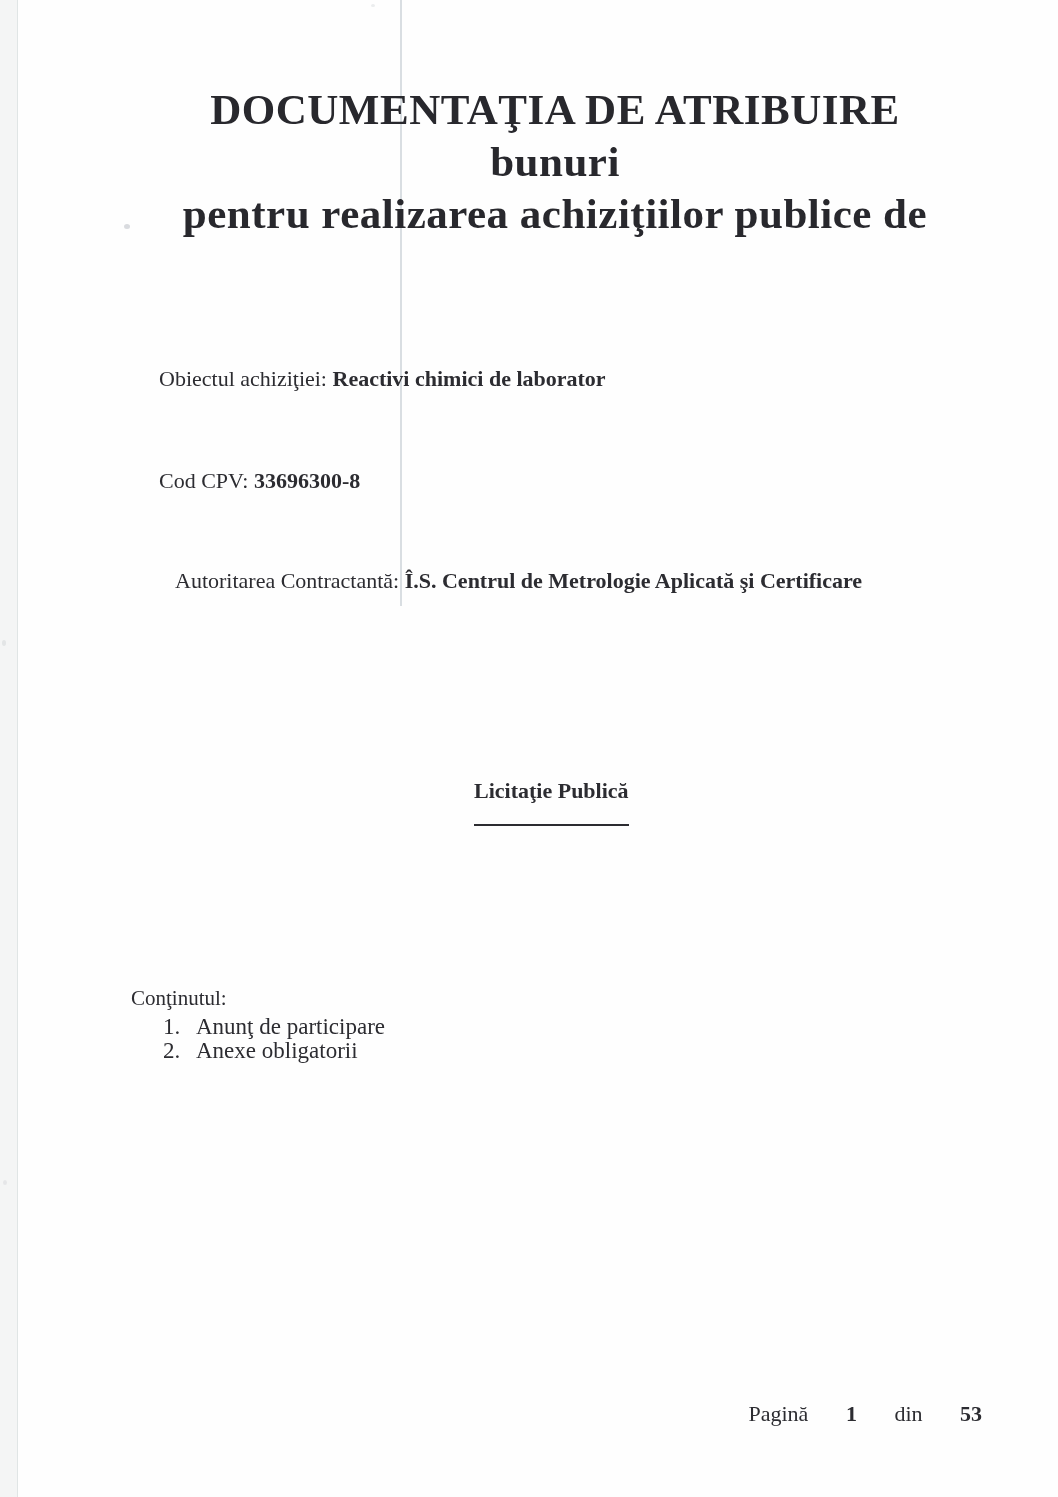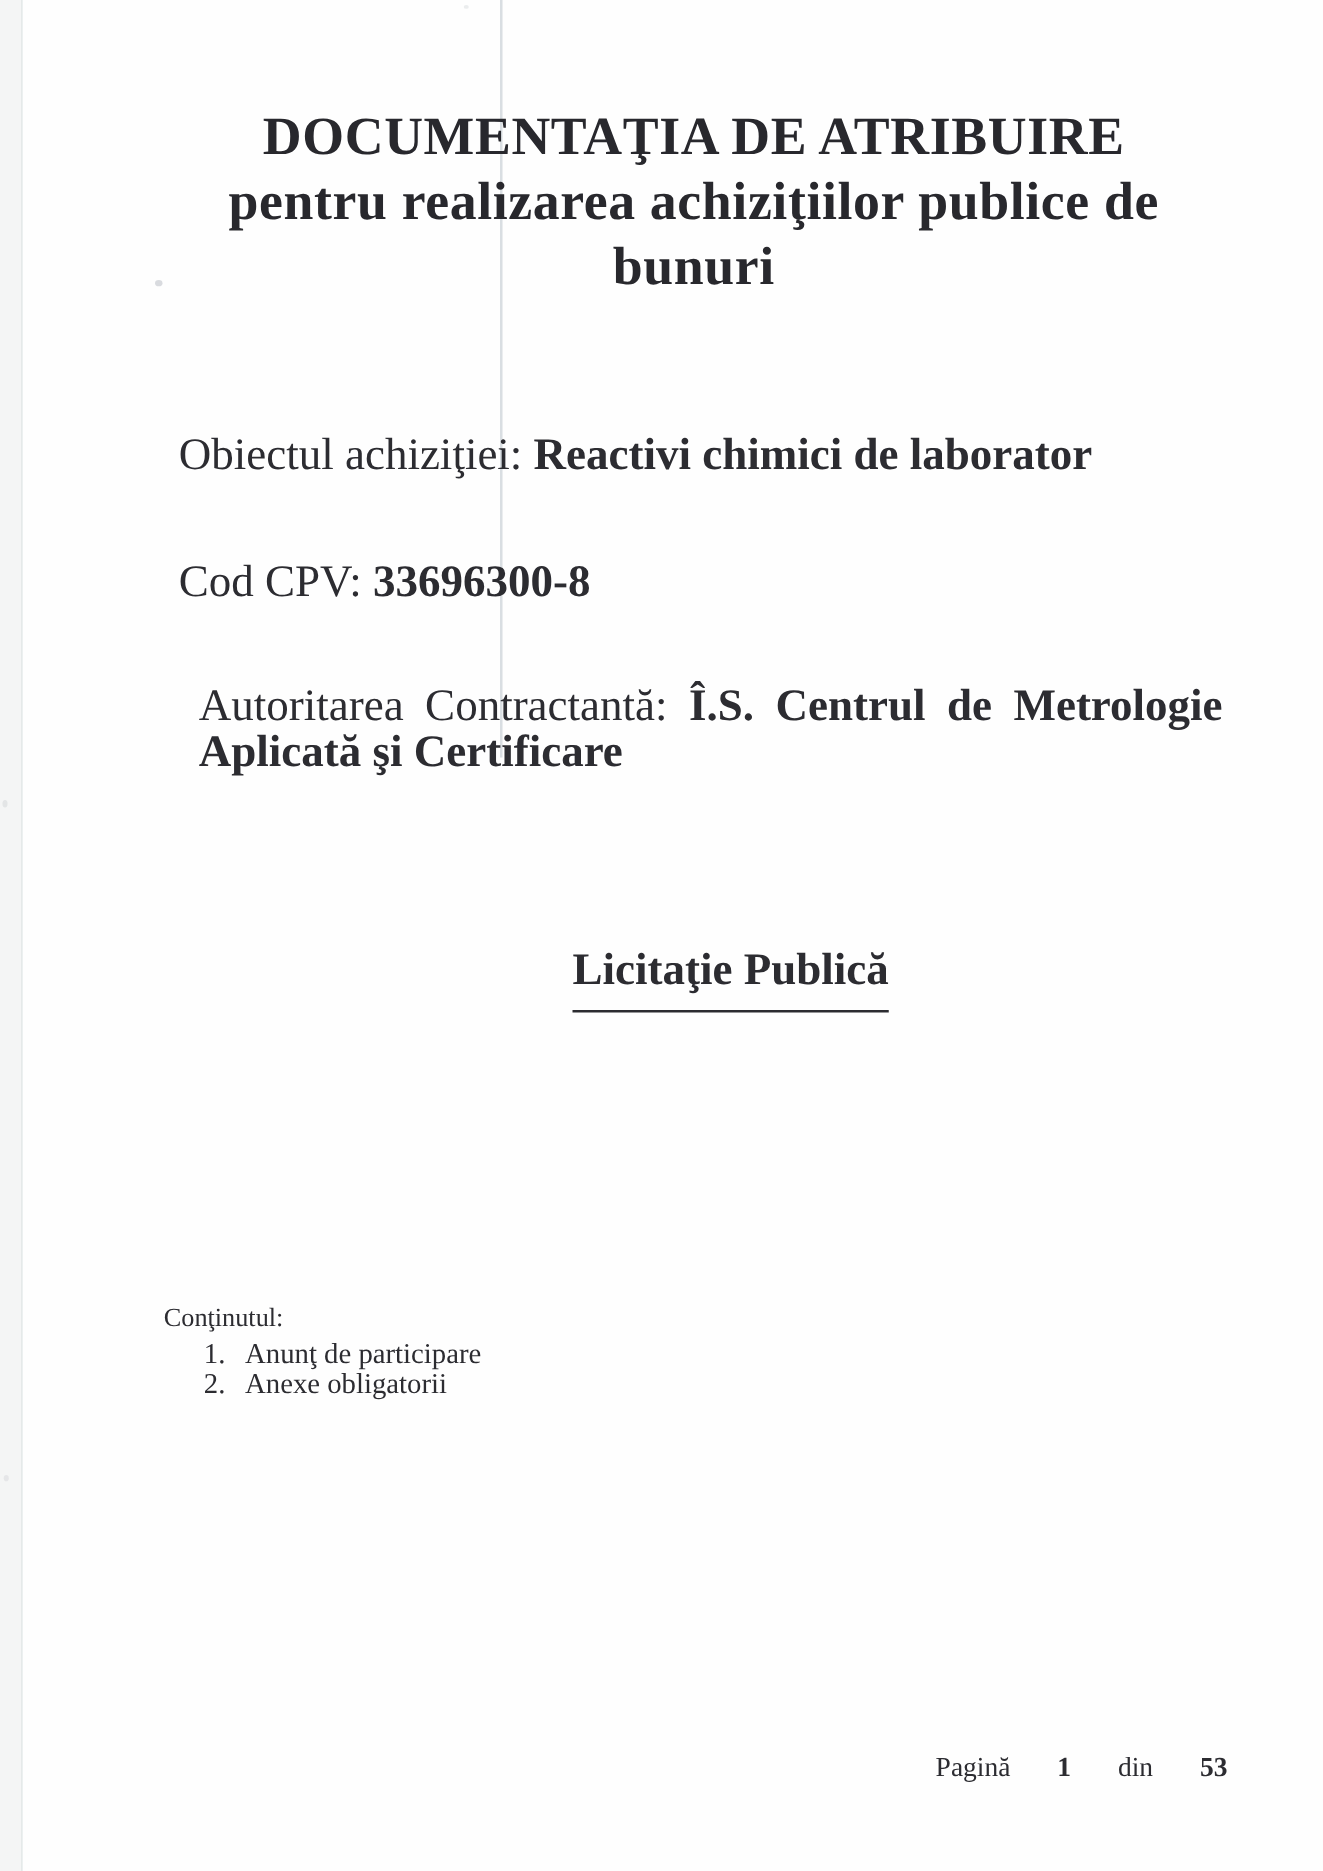--- a/index.html
+++ b/index.html
@@ -49,22 +49,22 @@
     font-size: 43px;
     font-weight: bold;
     line-height: 52px;
     letter-spacing: 0.5px;
     color: #28282d;
   }
   .title span { display: block; }
   
   .field {
     position: absolute;
-    margin: 0;
-    font-size: 36px;
+    margin: 16px;
+    font-size: 22px;
     line-height: 34px;
   }
   .f-obiect   { left: 143px; top: 346px; }
   .f-cod      { left: 143px; top: 448px; }
   .f-autoritate {
     left: 159px; top: 546px;
     width: 819px;
     text-align: justify;
     line-height: 37px;
   }
@@ -72,21 +72,21 @@
   .f-procedura-value {
     left: 458px; top: 758px;
     font-weight: bold;
     border-bottom: 2.5px solid #2c2c31;
     padding-bottom: 16px;
   }
   .bold { font-weight: bold; }
   
   .contents {
     position: absolute;
-    left: 131px; top: 1042px;
+    left: 131px; top: 986px;
     font-size: 21px;
     line-height: 25px;
   }
   .contents-heading { margin: 0 0 4px 0; }
   .contents-item {
     display: flex;
     margin-left: 32px;
     font-size: 23px;
     line-height: 24px;
   }
@@ -107,22 +107,22 @@
 
   <div class="scan-strip"></div>
   <div class="fold-line"></div>
   <div class="speck sp1"></div>
   <div class="speck sp2"></div>
   <div class="speck sp3"></div>
   <div class="speck sp4"></div>
 
   <h1 class="title">
     <span>DOCUMENTAŢIA DE ATRIBUIRE</span>
+    <span>bunuri</span>
     <span>pentru realizarea achiziţiilor publice de</span>
-    <span>bunuri</span>
   </h1>
 
   <p class="field f-obiect">
     <span>Obiectul achiziţiei:</span>
     <span class="bold">Reactivi chimici de laborator</span>
   </p>
 
   <p class="field f-cod">
     <span>Cod CPV:</span>
     <span class="bold">33696300-8</span>

